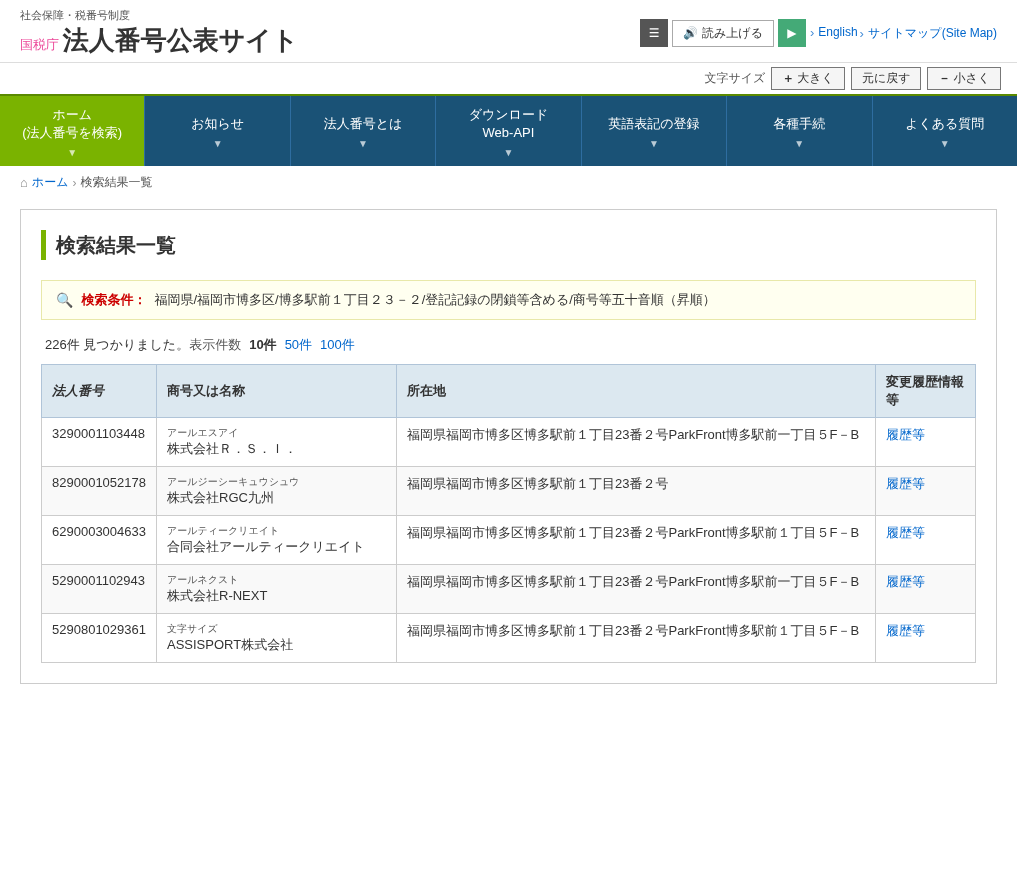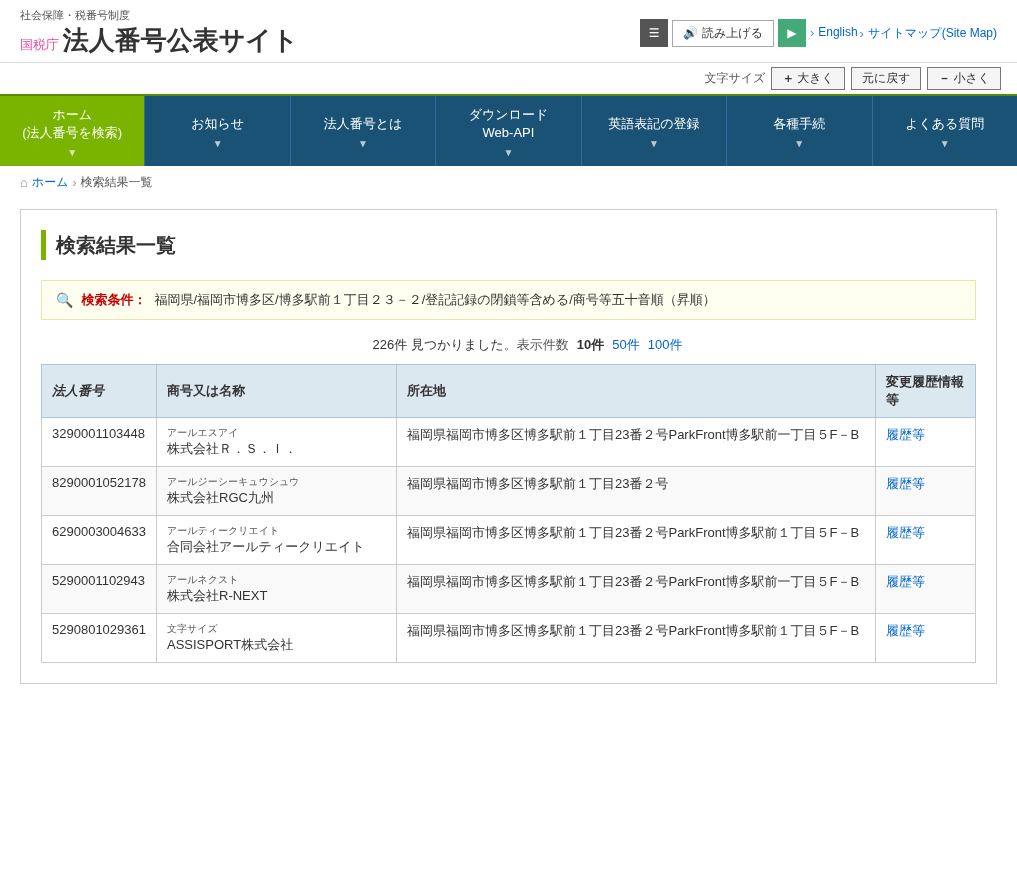--- a/index.html
+++ b/index.html
@@ -141,25 +141,24 @@
       gap: 8px;
       font-size: 13px;
     }
     .search-icon-area { color: #999; font-size: 14px; margin-top: 1px; }
     .condition-label { color: #c00; font-weight: bold; }
     .condition-text { color: #333; }
 
     
     .results-info {
       display: flex;
-      justify-content: center;
+      justify-content: flex-start;
       align-items: center;
       margin-bottom: 10px;
       padding: 0 4px;
-      margin-left: 38px;
     }
     .results-count { font-size: 13px; }
     .display-count { display: flex; align-items: center; gap: 8px; font-size: 13px; }
     .display-count-label { color: #555; }
     .display-count-num { font-weight: bold; }
     .display-count a { color: #06c; text-decoration: none; }
 
     
     .results-table {
       width: 100%;

